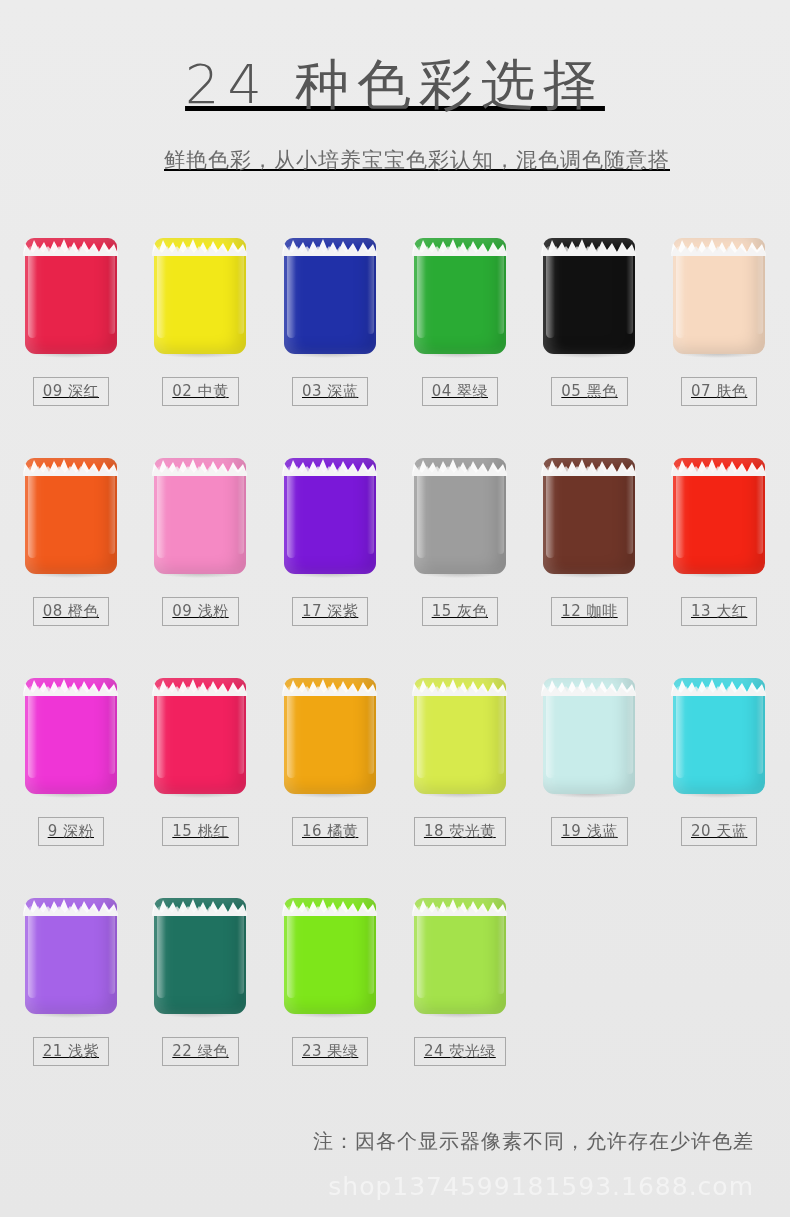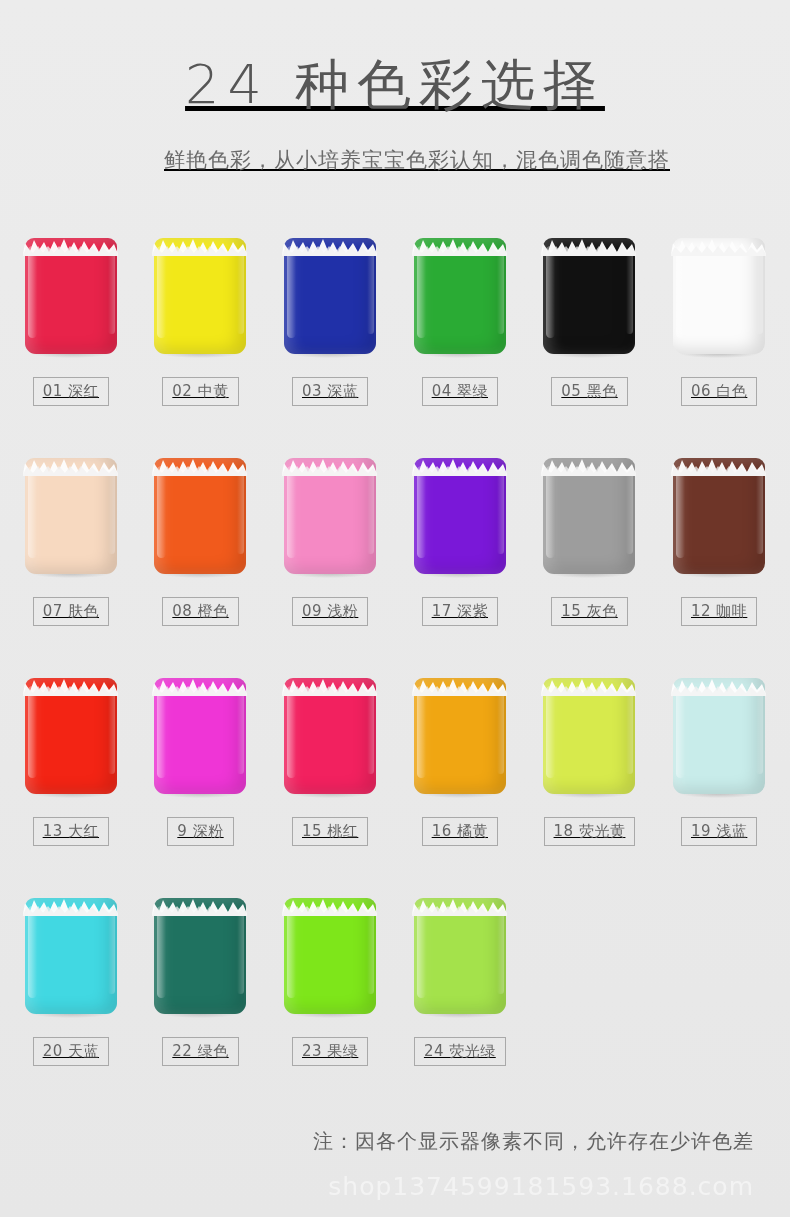--- a/index.html
+++ b/index.html
@@ -175,21 +175,21 @@
       <div class="cell">
         <div class="swatch-wrap">
           <div class="block" style="background: rgb(232, 35, 74);"></div>
           <div class="seam" style="position: absolute; left: 2px; top: 18px;">
             <svg viewBox="0 0 100 22" xmlns="http://www.w3.org/2000/svg">
               <path d="M2 20 L4 9 L9 17 L13 6 L18 16 L23 8 L28 18 L33 7 L38 16 L43 5 L48 17 L53 8 L58 18 L63 7 L68 16 L73 9 L78 18 L83 8 L88 16 L93 10 L97 20 L97 22 L2 22 Z" fill="#fdfdfd" opacity="0.97"></path>
               <path d="M2 20 L6 13 L12 19 L17 12 L22 19 L27 12 L33 19 L38 12 L44 19 L49 12 L55 19 L60 12 L66 19 L71 13 L77 19 L82 13 L88 19 L93 14 L97 20 L97 22 L2 22 Z" fill="#f2f2f2" opacity="0.75"></path>
             </svg>
           </div>
         </div>
-        <div class="label">01 深红</div>
+        <div class="label">09 深红</div>
       </div>
       <div class="cell">
         <div class="swatch-wrap">
           <div class="block" style="background: rgb(242, 232, 24);"></div>
           <div class="seam" style="position: absolute; left: 2px; top: 18px;">
             <svg viewBox="0 0 100 22" xmlns="http://www.w3.org/2000/svg">
               <path d="M2 20 L4 9 L9 17 L13 6 L18 16 L23 8 L28 18 L33 7 L38 16 L43 5 L48 17 L53 8 L58 18 L63 7 L68 16 L73 9 L78 18 L83 8 L88 16 L93 10 L97 20 L97 22 L2 22 Z" fill="#fdfdfd" opacity="0.97"></path>
               <path d="M2 20 L6 13 L12 19 L17 12 L22 19 L27 12 L33 19 L38 12 L44 19 L49 12 L55 19 L60 12 L66 19 L71 13 L77 19 L82 13 L88 19 L93 14 L97 20 L97 22 L2 22 Z" fill="#f2f2f2" opacity="0.75"></path>
             </svg>
           </div>
@@ -227,32 +227,20 @@
             <svg viewBox="0 0 100 22" xmlns="http://www.w3.org/2000/svg">
               <path d="M2 20 L4 9 L9 17 L13 6 L18 16 L23 8 L28 18 L33 7 L38 16 L43 5 L48 17 L53 8 L58 18 L63 7 L68 16 L73 9 L78 18 L83 8 L88 16 L93 10 L97 20 L97 22 L2 22 Z" fill="#fdfdfd" opacity="0.97"></path>
               <path d="M2 20 L6 13 L12 19 L17 12 L22 19 L27 12 L33 19 L38 12 L44 19 L49 12 L55 19 L60 12 L66 19 L71 13 L77 19 L82 13 L88 19 L93 14 L97 20 L97 22 L2 22 Z" fill="#f2f2f2" opacity="0.75"></path>
             </svg>
           </div>
         </div>
         <div class="label">05 黑色</div>
       </div>
       <div class="cell">
         <div class="swatch-wrap">
-          <div class="block" style="background: rgb(251, 251, 251);"></div>
-          <div class="seam" style="position: absolute; left: 2px; top: 18px;">
-            <svg viewBox="0 0 100 22" xmlns="http://www.w3.org/2000/svg">
-              <path d="M2 20 L4 9 L9 17 L13 6 L18 16 L23 8 L28 18 L33 7 L38 16 L43 5 L48 17 L53 8 L58 18 L63 7 L68 16 L73 9 L78 18 L83 8 L88 16 L93 10 L97 20 L97 22 L2 22 Z" fill="#fdfdfd" opacity="0.97"></path>
-              <path d="M2 20 L6 13 L12 19 L17 12 L22 19 L27 12 L33 19 L38 12 L44 19 L49 12 L55 19 L60 12 L66 19 L71 13 L77 19 L82 13 L88 19 L93 14 L97 20 L97 22 L2 22 Z" fill="#f2f2f2" opacity="0.75"></path>
-            </svg>
-          </div>
-        </div>
-        <div class="label">06 白色</div>
-      </div>
-      <div class="cell">
-        <div class="swatch-wrap">
           <div class="block" style="background: rgb(247, 217, 192);"></div>
           <div class="seam" style="position: absolute; left: 2px; top: 18px;">
             <svg viewBox="0 0 100 22" xmlns="http://www.w3.org/2000/svg">
               <path d="M2 20 L4 9 L9 17 L13 6 L18 16 L23 8 L28 18 L33 7 L38 16 L43 5 L48 17 L53 8 L58 18 L63 7 L68 16 L73 9 L78 18 L83 8 L88 16 L93 10 L97 20 L97 22 L2 22 Z" fill="#fdfdfd" opacity="0.97"></path>
               <path d="M2 20 L6 13 L12 19 L17 12 L22 19 L27 12 L33 19 L38 12 L44 19 L49 12 L55 19 L60 12 L66 19 L71 13 L77 19 L82 13 L88 19 L93 14 L97 20 L97 22 L2 22 Z" fill="#f2f2f2" opacity="0.75"></path>
             </svg>
           </div>
         </div>
         <div class="label">07 肤色</div>
       </div>
@@ -392,20 +380,32 @@
         <div class="swatch-wrap">
           <div class="block" style="background: rgb(65, 216, 226);"></div>
           <div class="seam" style="position: absolute; left: 2px; top: 18px;">
             <svg viewBox="0 0 100 22" xmlns="http://www.w3.org/2000/svg">
               <path d="M2 20 L4 9 L9 17 L13 6 L18 16 L23 8 L28 18 L33 7 L38 16 L43 5 L48 17 L53 8 L58 18 L63 7 L68 16 L73 9 L78 18 L83 8 L88 16 L93 10 L97 20 L97 22 L2 22 Z" fill="#fdfdfd" opacity="0.97"></path>
               <path d="M2 20 L6 13 L12 19 L17 12 L22 19 L27 12 L33 19 L38 12 L44 19 L49 12 L55 19 L60 12 L66 19 L71 13 L77 19 L82 13 L88 19 L93 14 L97 20 L97 22 L2 22 Z" fill="#f2f2f2" opacity="0.75"></path>
             </svg>
           </div>
         </div>
         <div class="label">20 天蓝</div>
+      </div>
+      <div class="cell">
+        <div class="swatch-wrap">
+          <div class="block" style="background: rgb(165, 99, 232);"></div>
+          <div class="seam" style="position: absolute; left: 2px; top: 18px;">
+            <svg viewBox="0 0 100 22" xmlns="http://www.w3.org/2000/svg">
+              <path d="M2 20 L4 9 L9 17 L13 6 L18 16 L23 8 L28 18 L33 7 L38 16 L43 5 L48 17 L53 8 L58 18 L63 7 L68 16 L73 9 L78 18 L83 8 L88 16 L93 10 L97 20 L97 22 L2 22 Z" fill="#fdfdfd" opacity="0.97"></path>
+              <path d="M2 20 L6 13 L12 19 L17 12 L22 19 L27 12 L33 19 L38 12 L44 19 L49 12 L55 19 L60 12 L66 19 L71 13 L77 19 L82 13 L88 19 L93 14 L97 20 L97 22 L2 22 Z" fill="#f2f2f2" opacity="0.75"></path>
+            </svg>
+          </div>
+        </div>
+        <div class="label">21 浅紫</div>
       </div>
       <div class="cell">
         <div class="swatch-wrap">
           <div class="block" style="background: rgb(31, 114, 96);"></div>
           <div class="seam" style="position: absolute; left: 2px; top: 18px;">
             <svg viewBox="0 0 100 22" xmlns="http://www.w3.org/2000/svg">
               <path d="M2 20 L4 9 L9 17 L13 6 L18 16 L23 8 L28 18 L33 7 L38 16 L43 5 L48 17 L53 8 L58 18 L63 7 L68 16 L73 9 L78 18 L83 8 L88 16 L93 10 L97 20 L97 22 L2 22 Z" fill="#fdfdfd" opacity="0.97"></path>
               <path d="M2 20 L6 13 L12 19 L17 12 L22 19 L27 12 L33 19 L38 12 L44 19 L49 12 L55 19 L60 12 L66 19 L71 13 L77 19 L82 13 L88 19 L93 14 L97 20 L97 22 L2 22 Z" fill="#f2f2f2" opacity="0.75"></path>
             </svg>
           </div>

